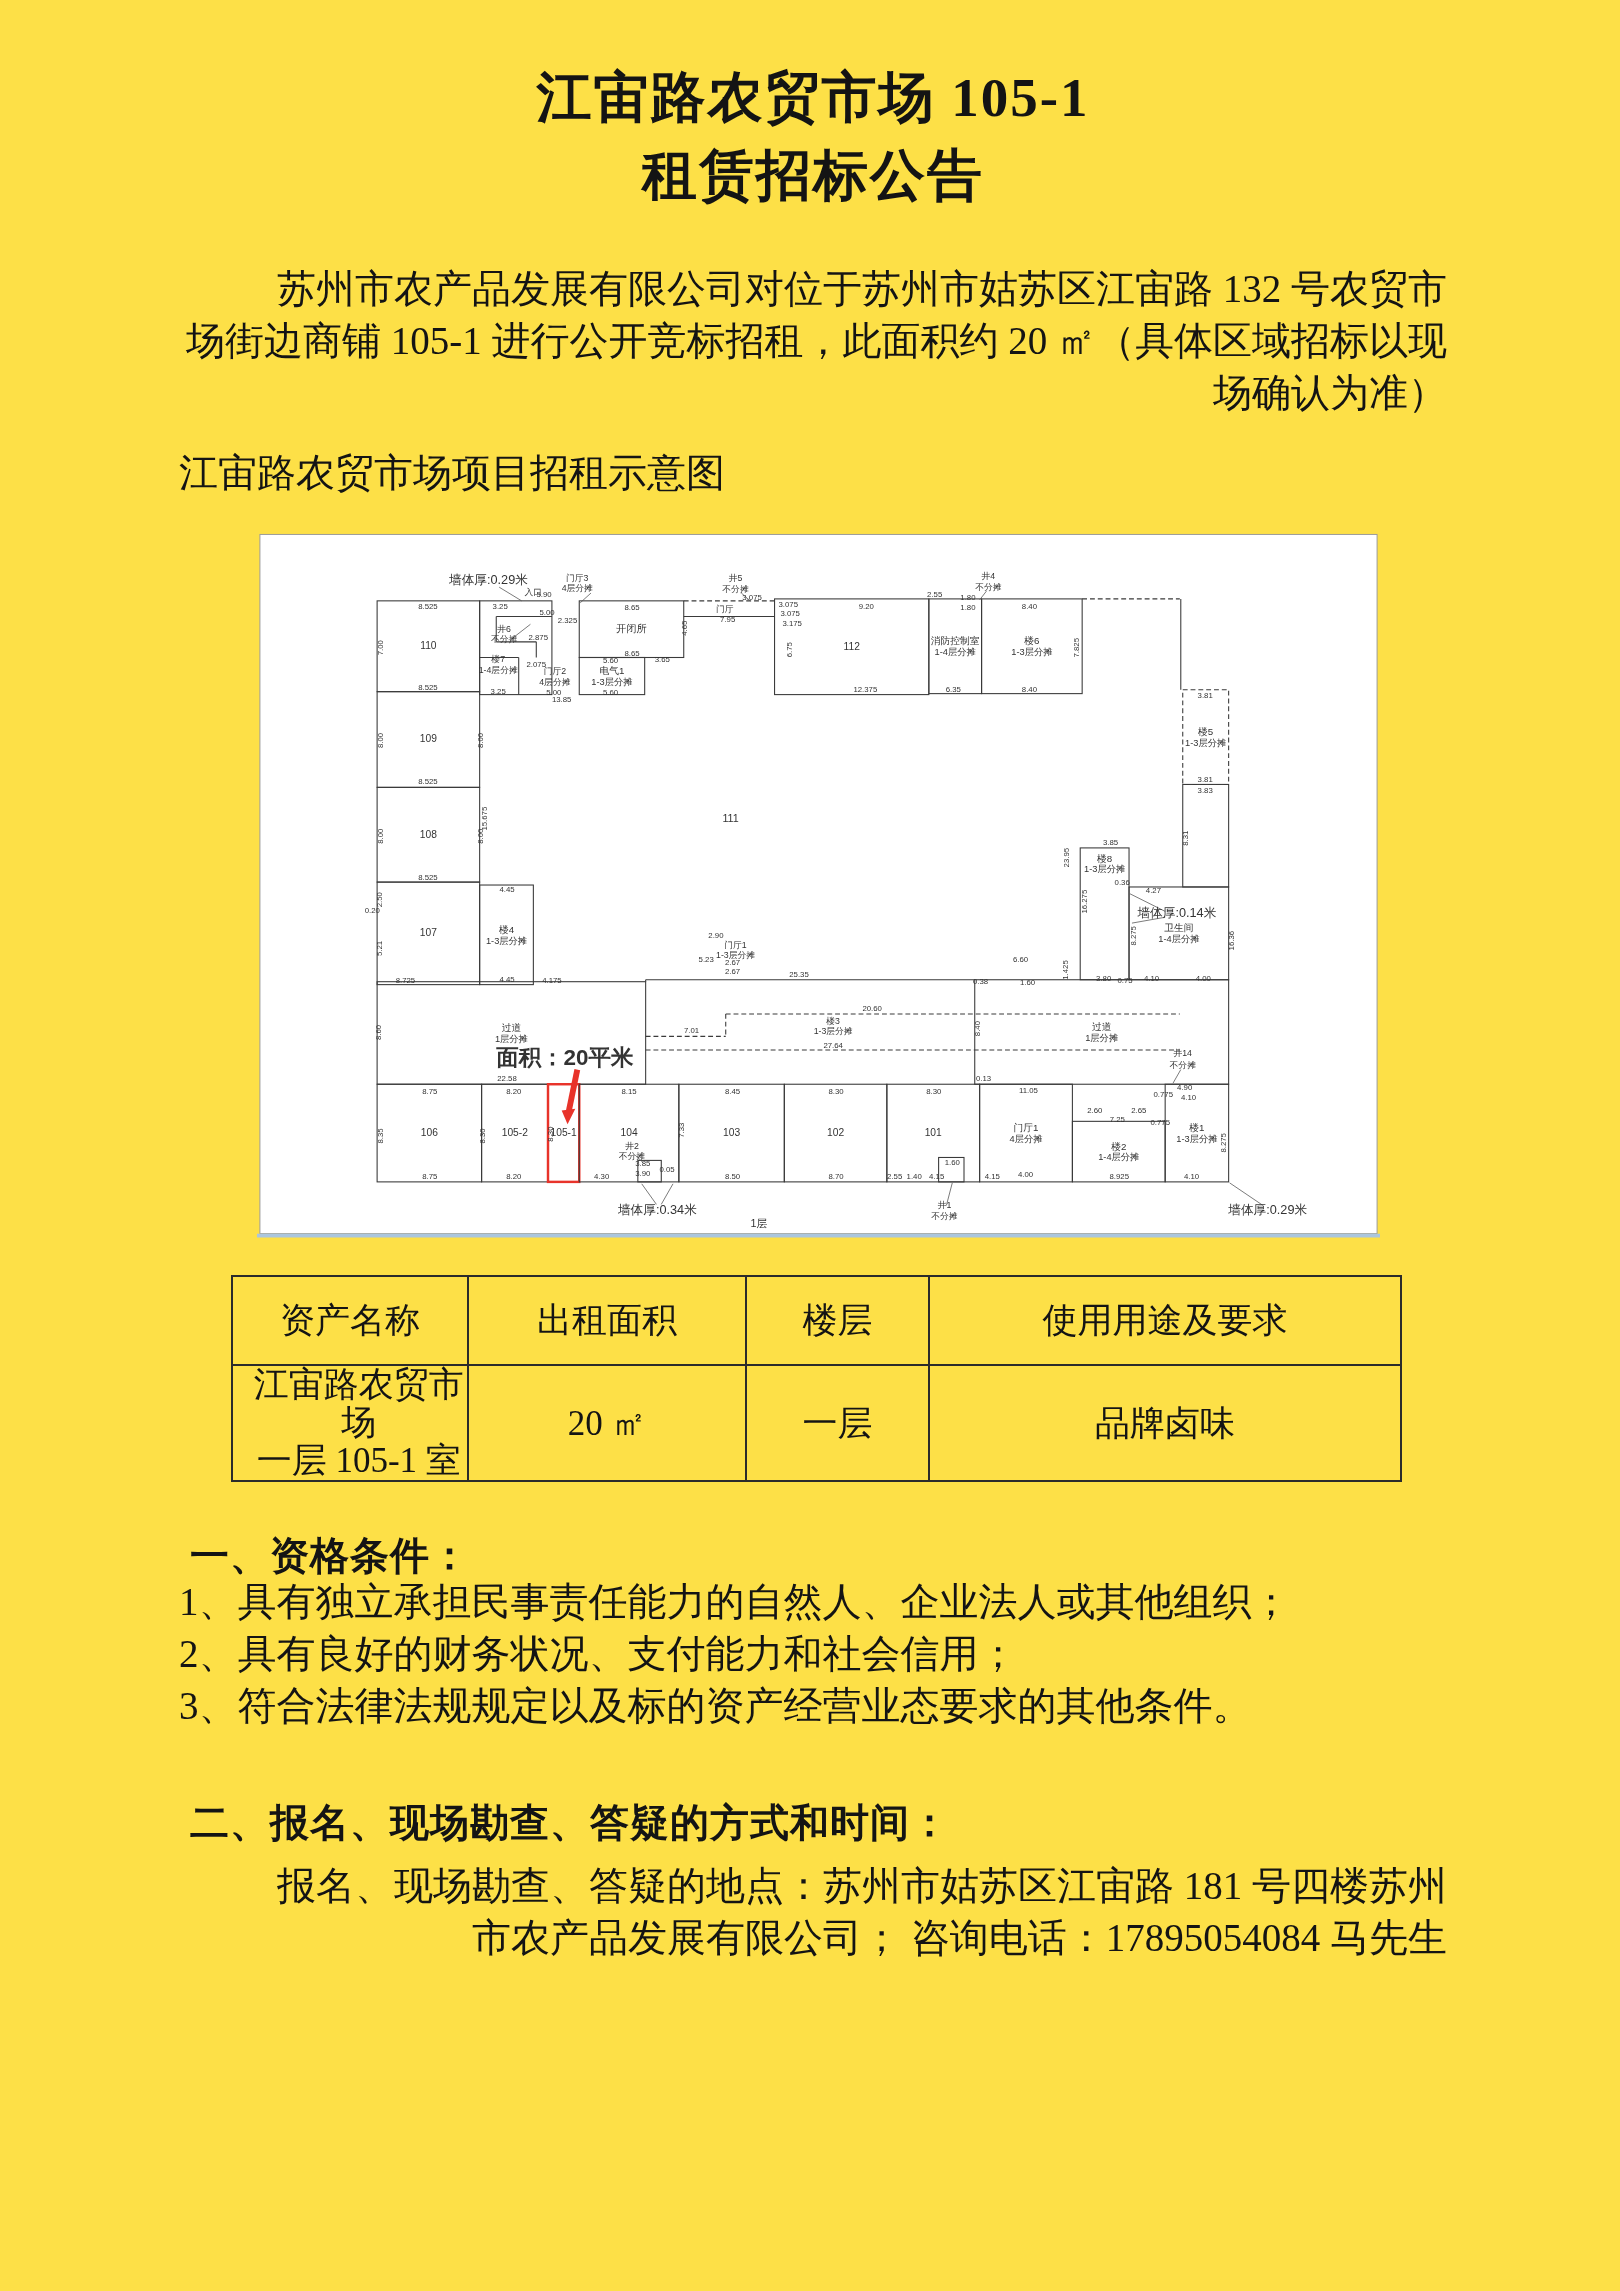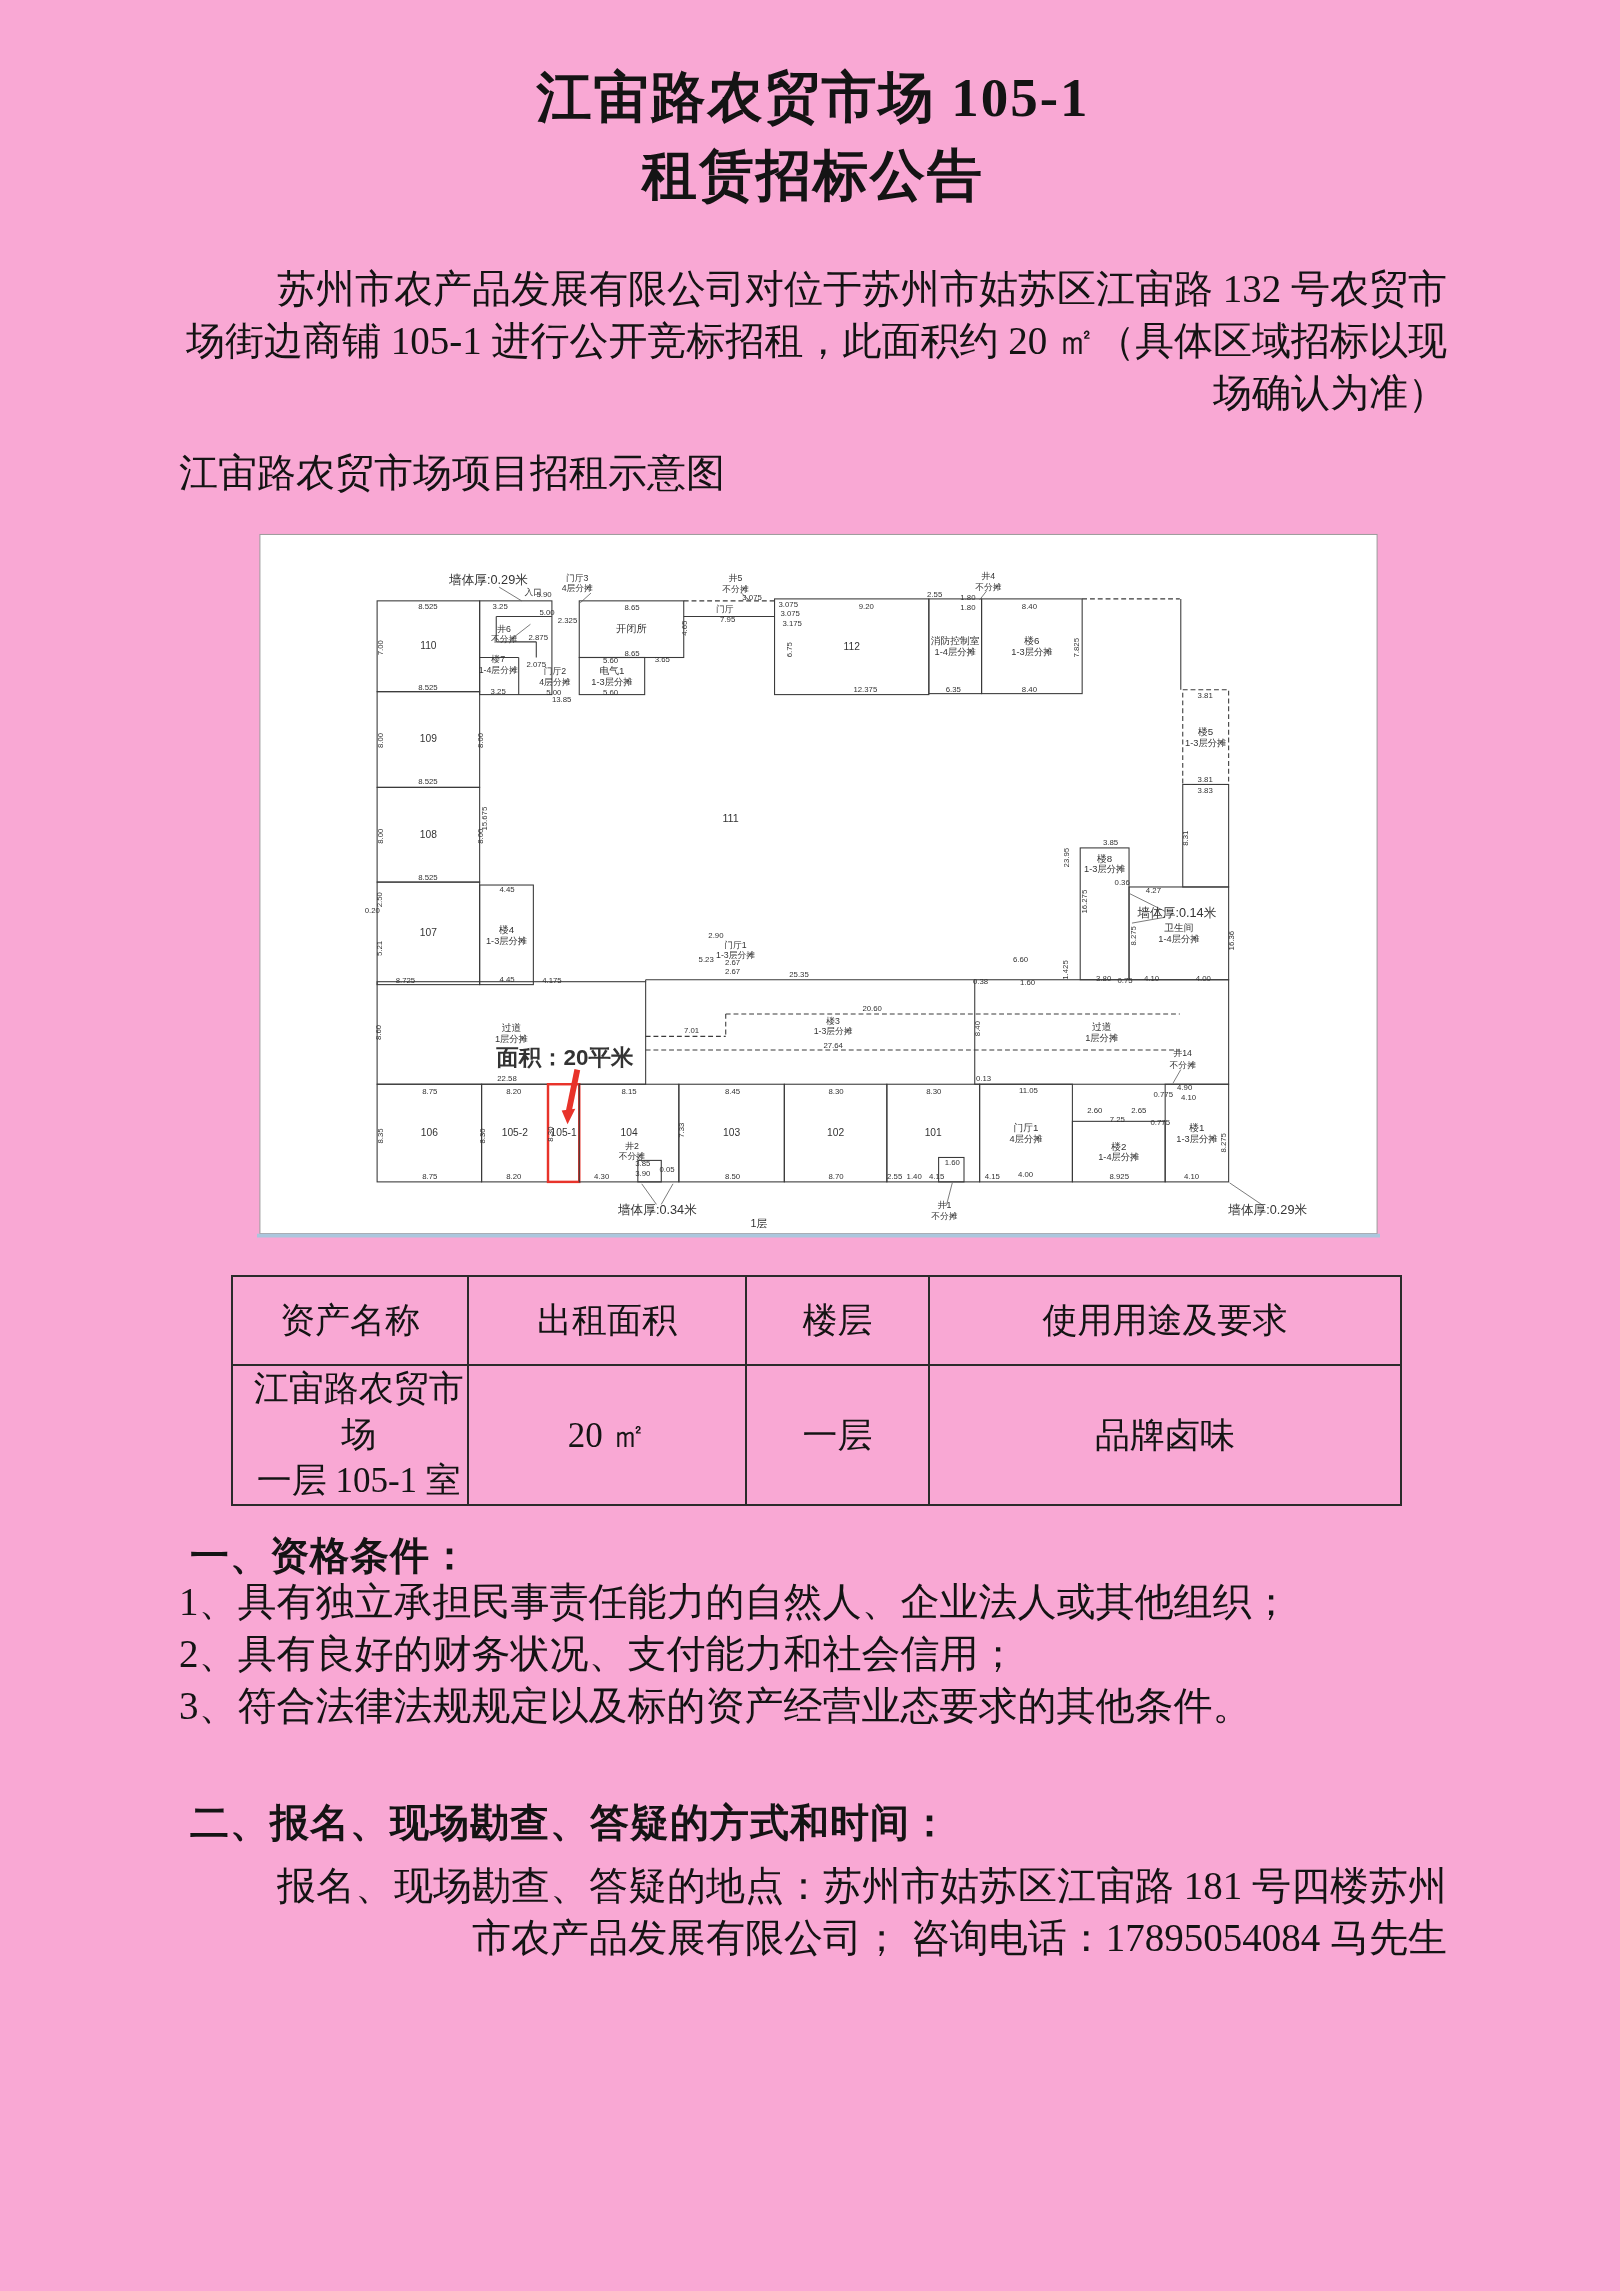--- a/index.html
+++ b/index.html
@@ -1,30 +1,30 @@
 <!DOCTYPE html>
 <html><head>
 <meta charset="utf-8">
 <style>
   html,body{margin:0;padding:0;background:#888;}
-  .page{position:relative;width:1620px;height:2292px;background:#f9a8d4;
+  .page{position:relative;width:1620px;height:2292px;background:#fde047;
         font-family:"Liberation Serif","DejaVu Serif",serif;color:#141414;overflow:hidden;}
   .abs{position:absolute;}
   .doc-title{left:179px;width:1268px;text-align:center;font-size:55px;font-weight:bold;letter-spacing:2px;}
   .body-text{left:179px;width:1268px;font-size:39px;line-height:52px;}
   .indent{text-indent:2em;text-align:right;}
   .caption{left:179px;width:1268px;font-size:39px;}
   .fig{left:257px;top:532px;width:1123px;height:708px;}
   table.assets{border-collapse:collapse;table-layout:fixed;width:1170px;
                font-size:35px;}
   table.assets td{border:2px solid #2b2b2b;text-align:center;vertical-align:middle;padding:0;}
   table.assets tr.hd td{height:87px;border-bottom:2.9px solid #2b2b2b;}
   table.assets tr.dt td{height:86px;}
   table.assets{border:2.9px solid #222;padding-left:36px;}
-  td.namecell{text-align:left;padding-left:17.6px !important;line-height:46px;}
+  td.namecell{text-align:left;padding-left:17.6px !important;line-height:38px;}
   .sec-head{left:190px;width:1268px;font-size:39px;font-weight:bold;
             font-family:"Liberation Sans","DejaVu Sans",sans-serif;letter-spacing:1px;}
   .items p{margin:0;line-height:52px;}
   svg text{font-family:"Liberation Sans","DejaVu Sans",sans-serif;fill:#333;}
 </style>
 </head>
 <body>
 
 <div class="page">
 

